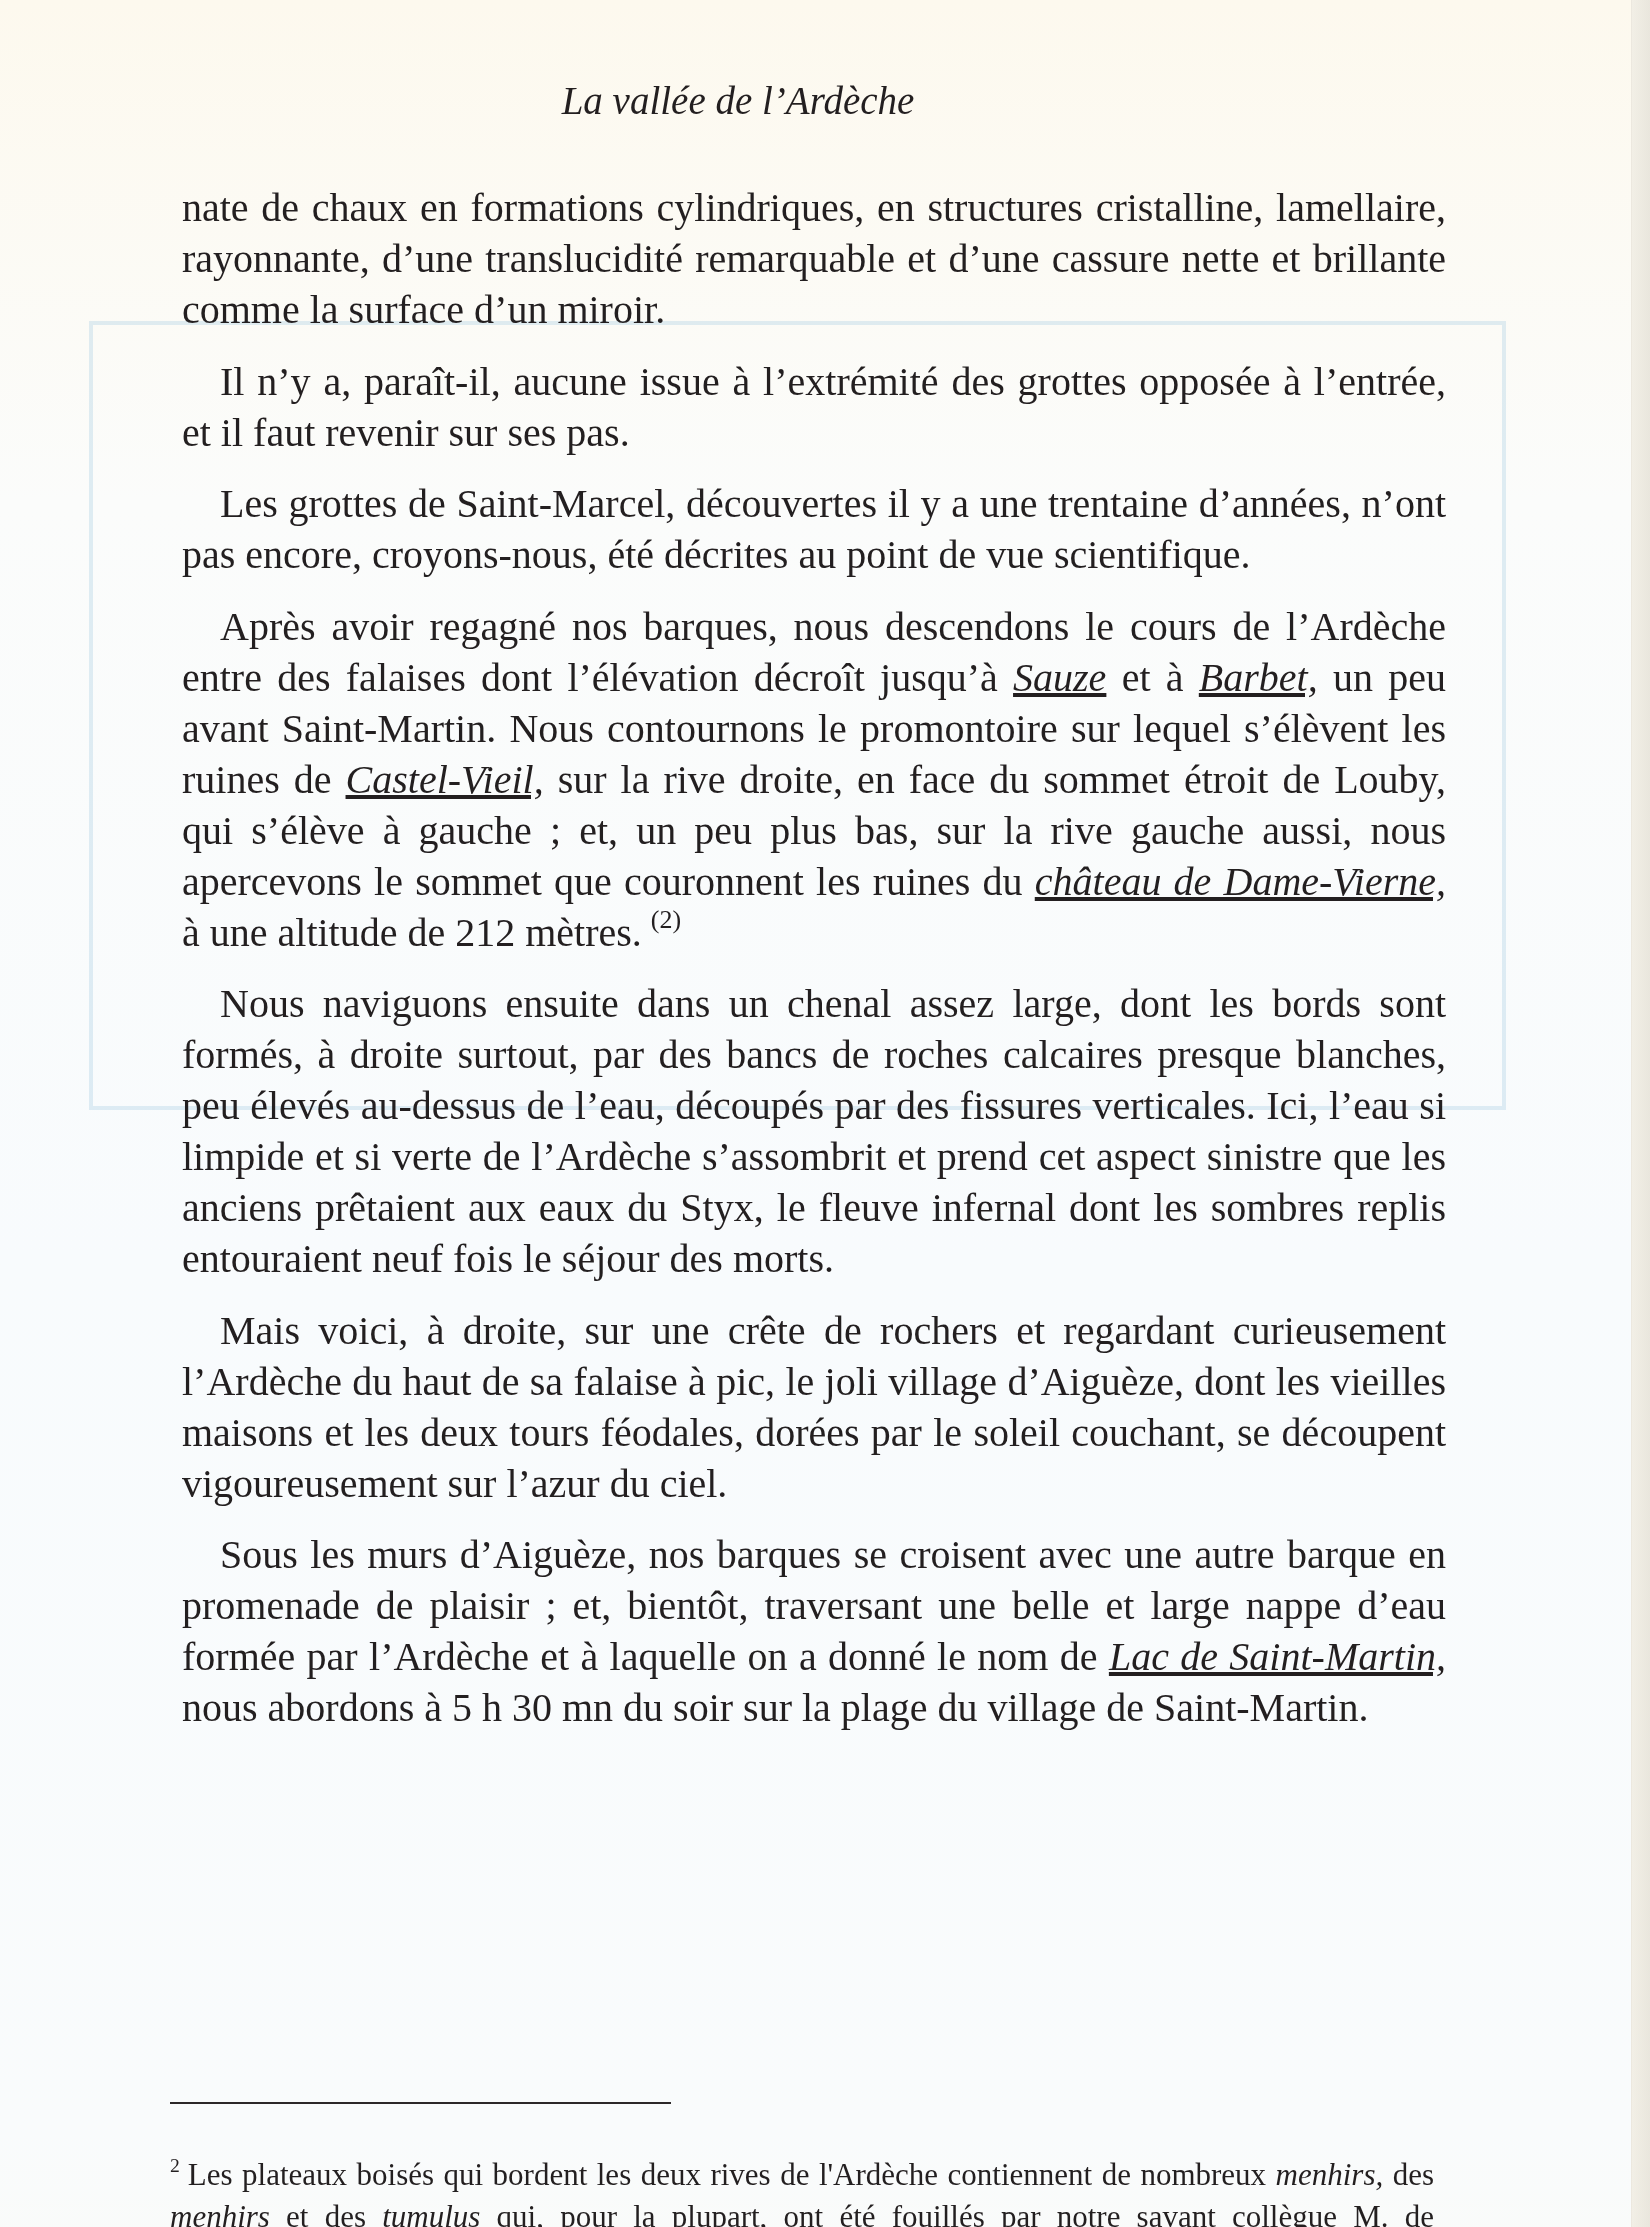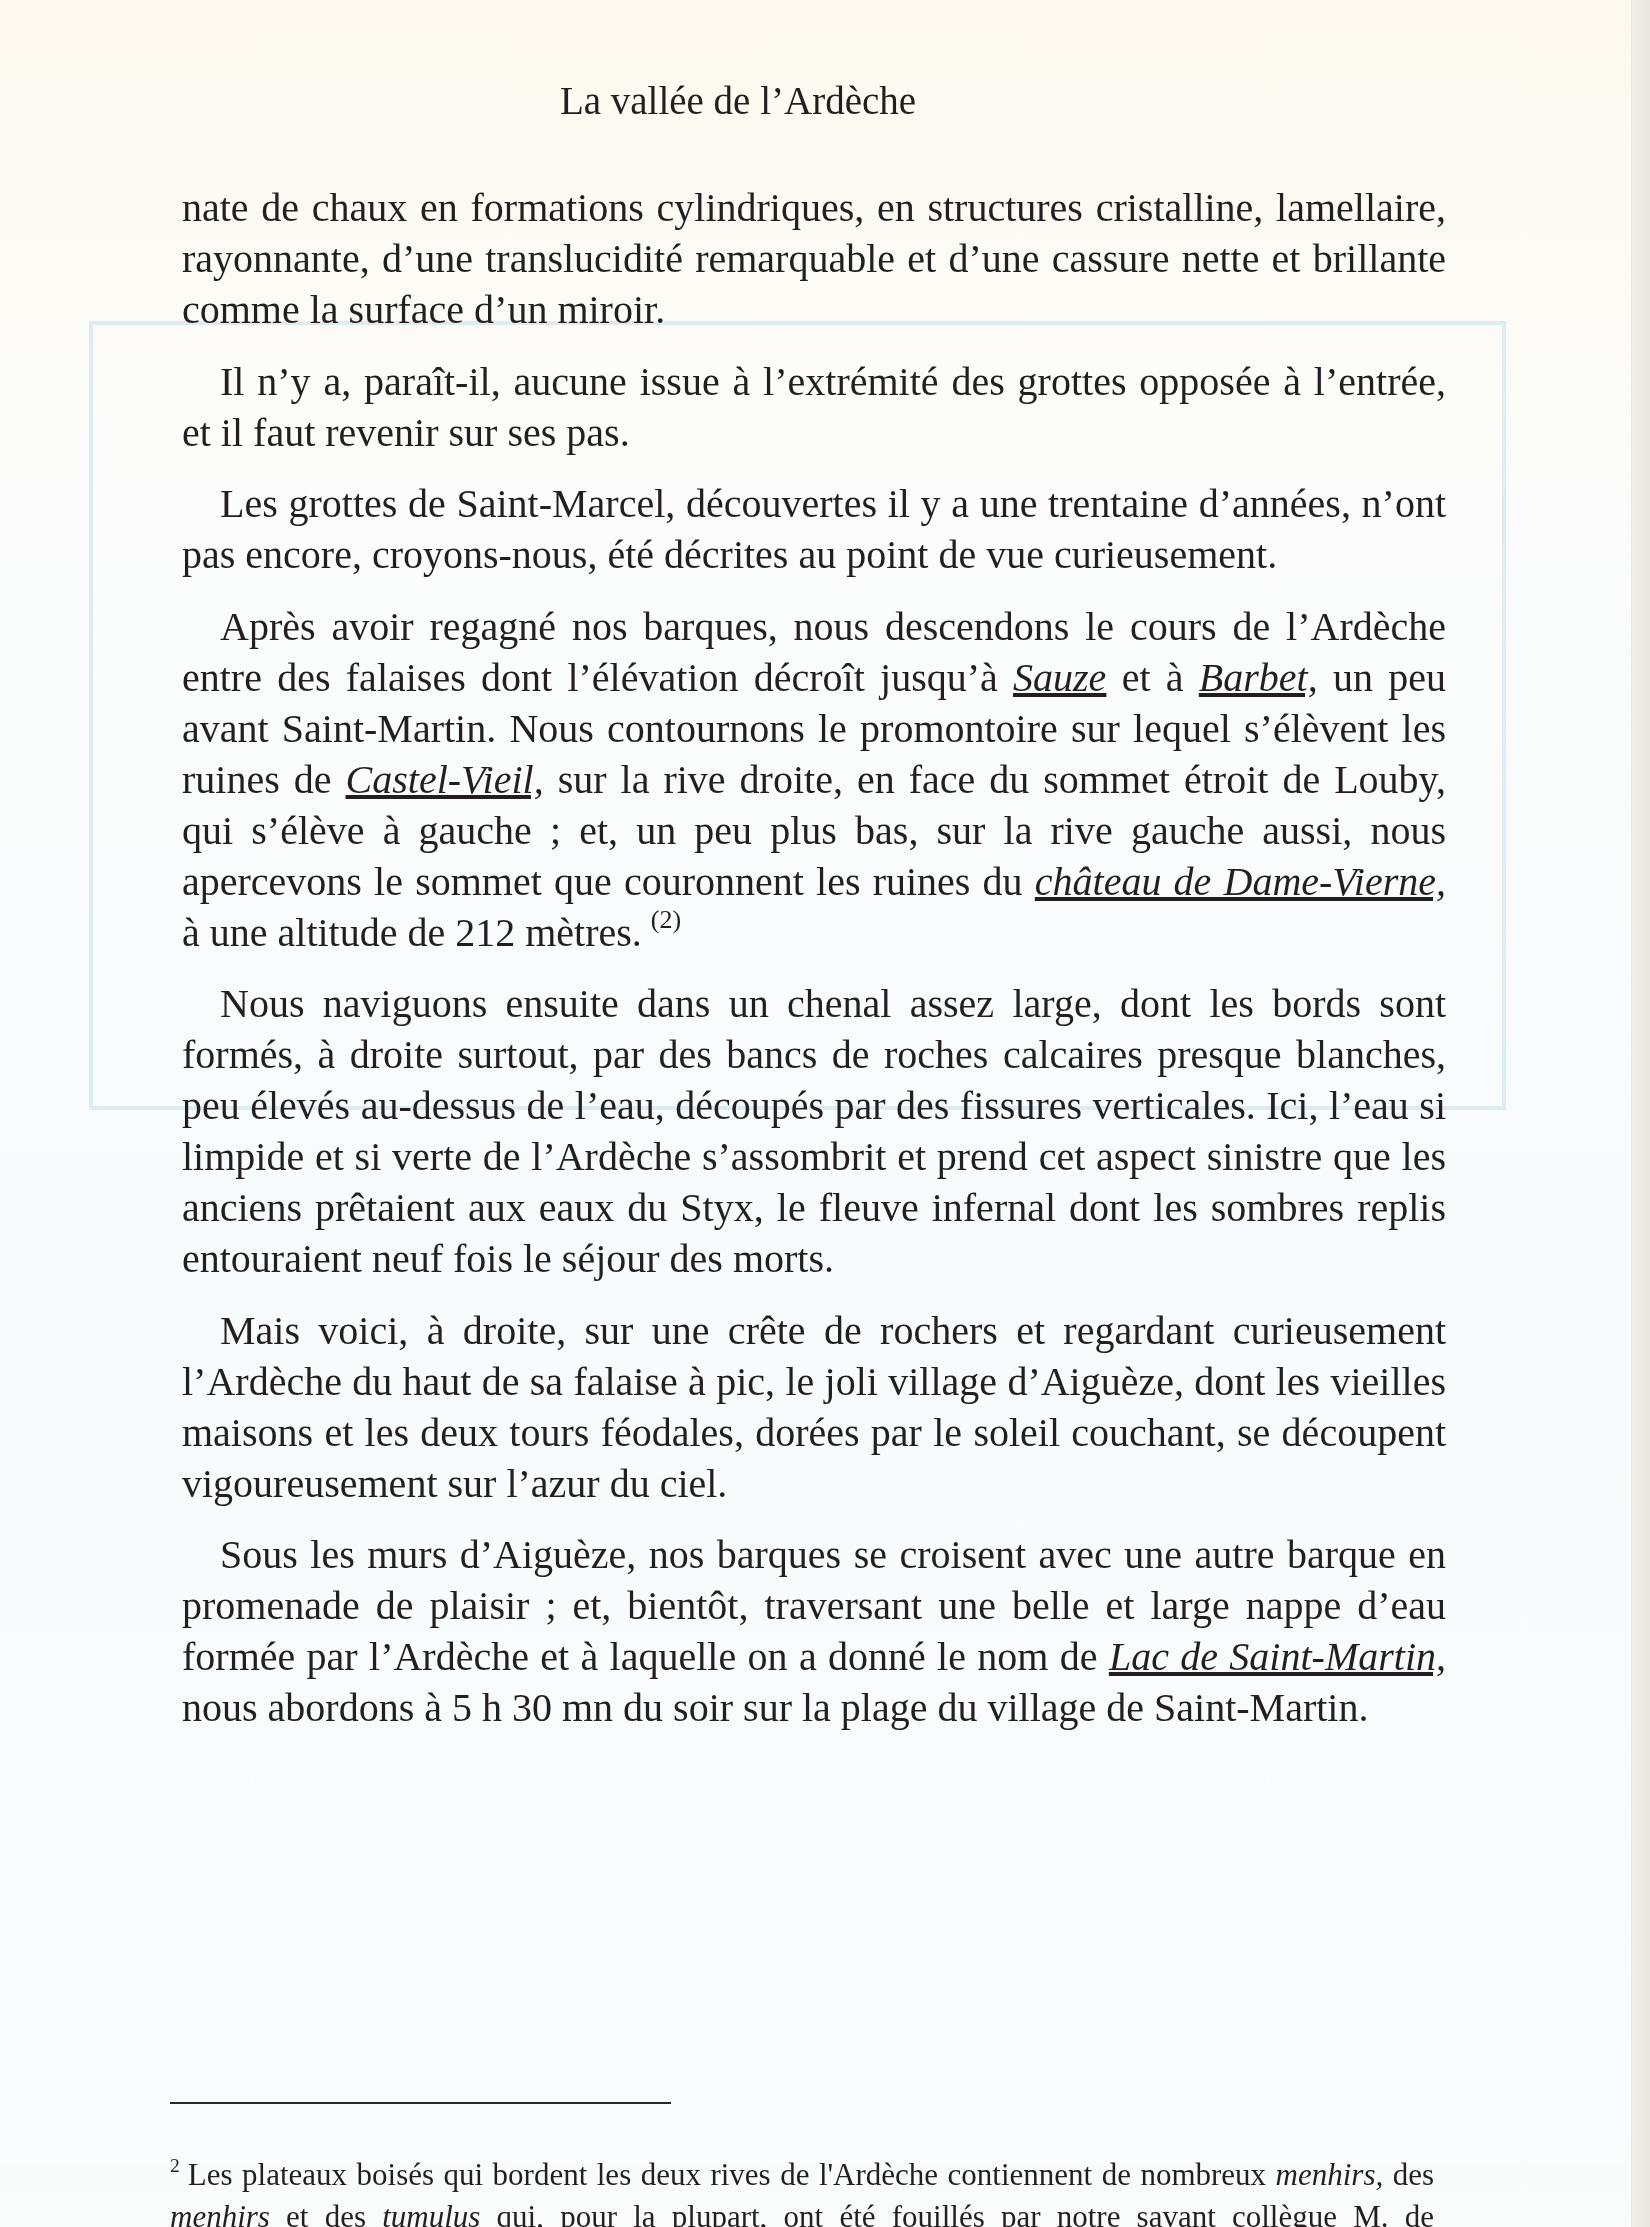--- a/index.html
+++ b/index.html
@@ -32,20 +32,21 @@
       right: 0; top: 0;
       width: 18px; height: 2511px;
       background: linear-gradient(90deg, #f2efe6 0%, #e9e6dd 100%);
       border-left: 1.3px solid #ece8df;
     }
     .running-head {
       position: absolute;
       left: 0; width: 1476px;
       top: 78px;
       text-align: center;
+      font-style: italic;
       font-size: 39px;
       line-height: 45px;
       letter-spacing: 0px;
     }
     .body-text {
       position: absolute;
       left: 170px;
       top: 182px;
       width: 1264px;
       font-size: 40px;
@@ -97,21 +98,21 @@
 
 <div class="page">
   <div class="showthrough-box"></div>
   <div class="right-edge"></div>
 
   <div class="running-head">La vallée de l’Ardèche</div>
 
   <div class="body-text" id="body-text">
       <p class="noindent"><span>nate de chaux en formations cylindriques, en structures cristalline, lamellaire, rayonnante, d’une translucidité remarquable et d’une cassure nette et brillante comme la surface d’un miroir.</span></p>
       <p><span>Il n’y a, paraît-il, aucune issue à l’extrémité des grottes opposée à l’entrée, et il faut revenir sur ses pas.</span></p>
-      <p><span>Les grottes de Saint-Marcel, découvertes il y a une trentaine d’années, n’ont pas encore, croyons-nous, été décrites au point de vue curieusement.</span></p>
+      <p><span>Les grottes de Saint-Marcel, découvertes il y a une trentaine d’années, n’ont pas encore, croyons-nous, été décrites au point de vue scientifique.</span></p>
       <p><span>Après avoir regagné nos barques, nous descendons le cours de l’Ardèche entre des falaises dont l’élévation décroît jusqu’à </span><em>Sauze</em><span> et à </span><em>Barbet,</em><span> un peu avant Saint-Martin. Nous contournons le promontoire sur lequel s’élèvent les ruines de </span><em>Castel-Vieil,</em><span> sur la rive droite, en face du sommet étroit de Louby, qui s’élève à gauche ; et, un peu plus bas, sur la rive gauche aussi, nous apercevons le sommet que couronnent les ruines du </span><em>château de Dame-Vierne,</em><span> à une altitude de 212 mètres.</span><sup class="fnref">(2)</sup></p>
       <p><span>Nous naviguons ensuite dans un chenal assez large, dont les bords sont formés, à droite surtout, par des bancs de roches calcaires presque blanches, peu élevés au-dessus de l’eau, découpés par des fissures verticales. Ici, l’eau si limpide et si verte de l’Ardèche s’assombrit et prend cet aspect sinistre que les anciens prêtaient aux eaux du Styx, le fleuve infernal dont les sombres replis entouraient neuf fois le séjour des morts.</span></p>
       <p><span>Mais voici, à droite, sur une crête de rochers et regardant curieusement l’Ardèche du haut de sa falaise à pic, le joli village d’Aiguèze, dont les vieilles maisons et les deux tours féodales, dorées par le soleil couchant, se découpent vigoureusement sur l’azur du ciel.</span></p>
       <p><span>Sous les murs d’Aiguèze, nos barques se croisent avec une autre barque en promenade de plaisir ; et, bientôt, traversant une belle et large nappe d’eau formée par l’Ardèche et à laquelle on a donné le nom de </span><em>Lac de Saint-Martin,</em><span> nous abordons à 5 h 30 mn du soir sur la plage du village de Saint-Martin.</span></p>
     </div>
 
   <div class="footnote-rule"></div>
 
   <div class="footnote">
     <span class="fn-num">2</span><span id="footnote-text"><span>Les plateaux boisés qui bordent les deux rives de l'Ardèche contiennent de nombreux </span><em>menhirs,</em><span> des </span><em>menhirs</em><span> et des </span><em>tumulus</em><span> qui, pour la plupart, ont été fouillés par notre savant collègue M. de Marichard, et que nous eussions désiré visiter avec lui.</span></span>

